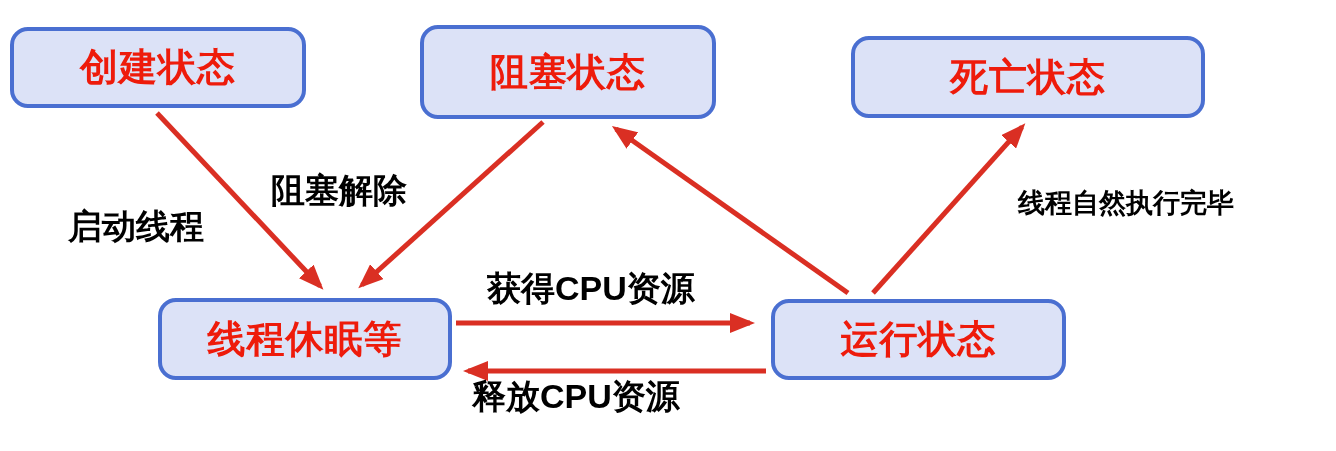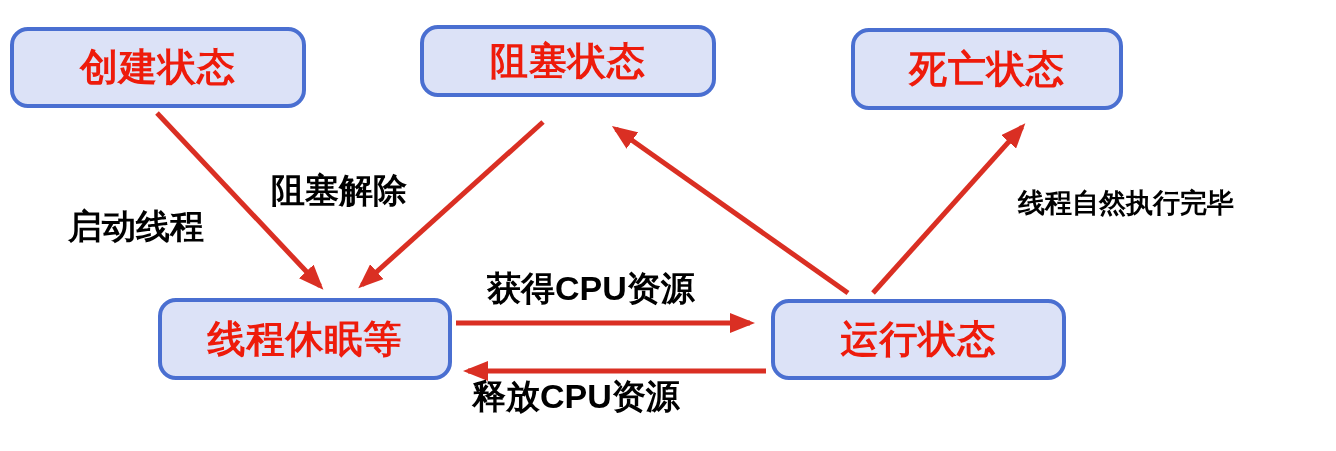--- a/index.html
+++ b/index.html
@@ -29,22 +29,22 @@
     border-radius:18px;
     display:flex;
     align-items:center;
     justify-content:center;
     font-size:38px;
     font-weight:bold;
     color:var(--node-text);
     letter-spacing:1px;
   }
   .node-created{left:10px;top:27px;width:296px;height:81px;}
-  .node-blocked{left:420px;top:25px;width:296px;height:72px;}
-  .node-dead{left:851px;top:28px;width:272px;height:82px;text-align:center;}
+  .node-blocked{left:420px;top:25px;width:296px;height:94px;}
+  .node-dead{left:851px;top:36px;width:354px;height:82px;text-align:center;}
   .node-ready{left:158px;top:298px;width:294px;height:82px;}
   .node-running{left:771px;top:299px;width:295px;height:81px;}
   .edge-label{
     position:absolute;
     font-size:34px;
     font-weight:bold;
     color:var(--edge-label-text);
     line-height:40px;
     white-space:nowrap;
   }

